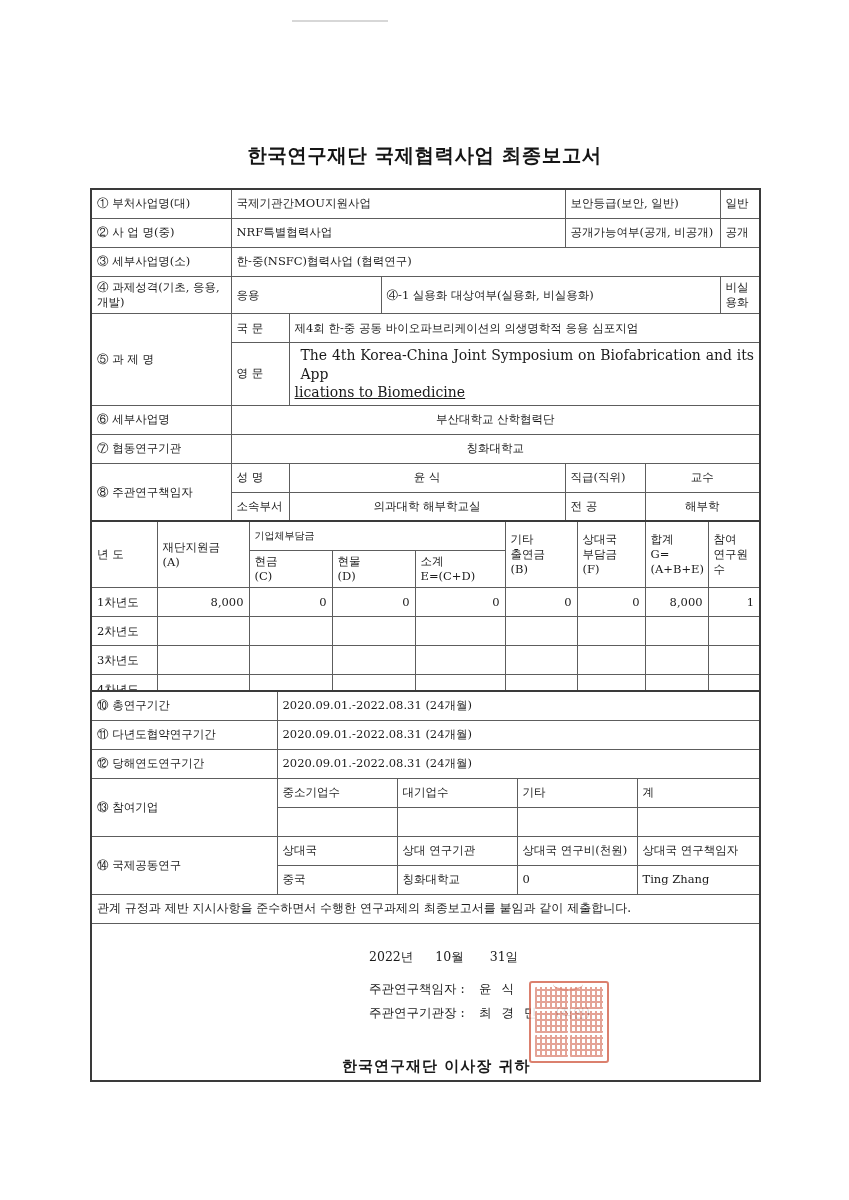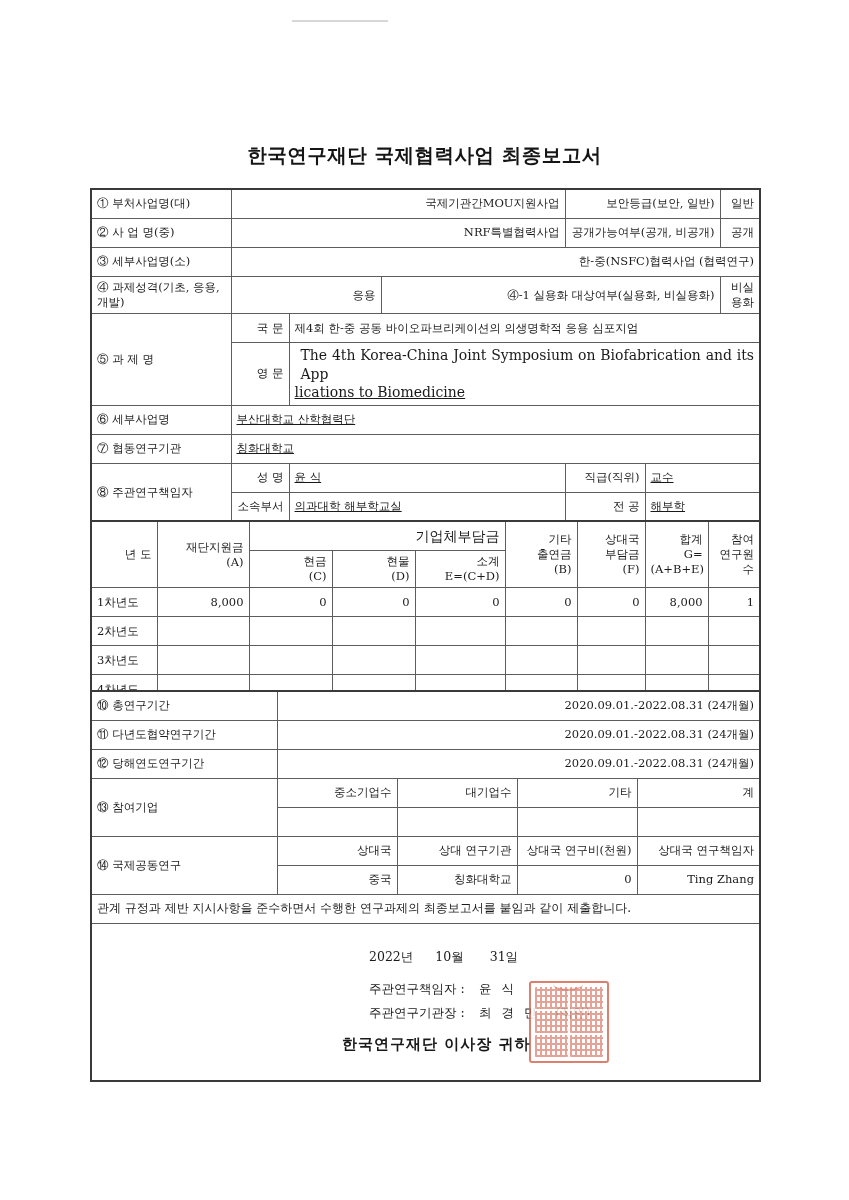--- a/index.html
+++ b/index.html
@@ -64,22 +64,22 @@
   }
   table.main {
     border: 2px solid #3a3a3a;
   }
   table.main td {
     padding: 3px 5px;
     vertical-align: middle;
     line-height: 1.32;
     height: 22px;
   }
-  .c { text-align: right; }
-  .l { text-align: left; text-decoration: underline; }
+  .c { text-align: left; }
+  .l { text-align: center; }
   .lbl {
     text-align: left;
     padding-left: 7px;
     font-size: 11.5px;
   }
 
   
   .titlecell {
     text-align: left;
     padding: 2px 4px 2px 5px;
@@ -101,21 +101,21 @@
   .en-line2 { display: block; text-decoration: underline; }
 
   
   .banner {
     text-align: center;
     font-size: 12px;
     height: 24px;
   }
 
   
-  .subhead { height: 19px; font-size: 14px; }
+  .subhead { height: 19px; font-size: 10px; font-family: Liberation Serif, serif; }
   .budget-num { text-align: right; padding-right: 6px; height: 24px; }
   .yearlbl { text-align: left; padding-left: 5px; height: 24px; }
   .emptyrow td { height: 24px; }
 
   
   .declare {
     text-align: left;
     padding: 9px 6px 7px 8px;
     font-size: 12px;
     height: 26px;
@@ -149,21 +149,21 @@
     white-space: nowrap;
   }
   .sign-row.r1 { left: 272px; top: 54px; }
   .sign-row.r2 { left: 272px; top: 78px; }
   .sign-row .who { display: inline-block; width: 110px; }
   .sign-row .nm { letter-spacing: 3px; }
   .sign-row .seal-note { margin-left: 16px; }
   .addressee {
     position: absolute;
     left: 245px;
-    top: 108px;
+    top: 130px;
     font-size: 15px;
     font-weight: bold;
     letter-spacing: 1px;
     white-space: nowrap;
   }
 
   
   .seal {
     position: absolute;
     left: 432px;

